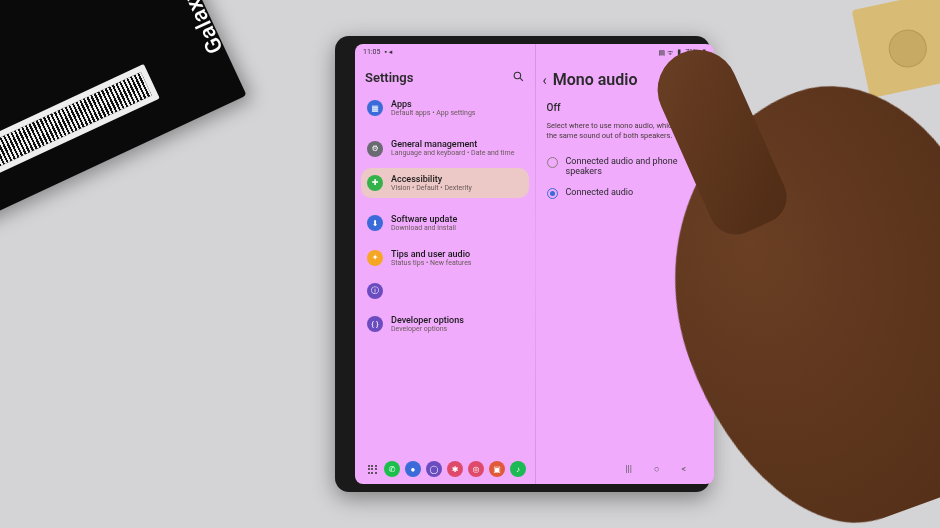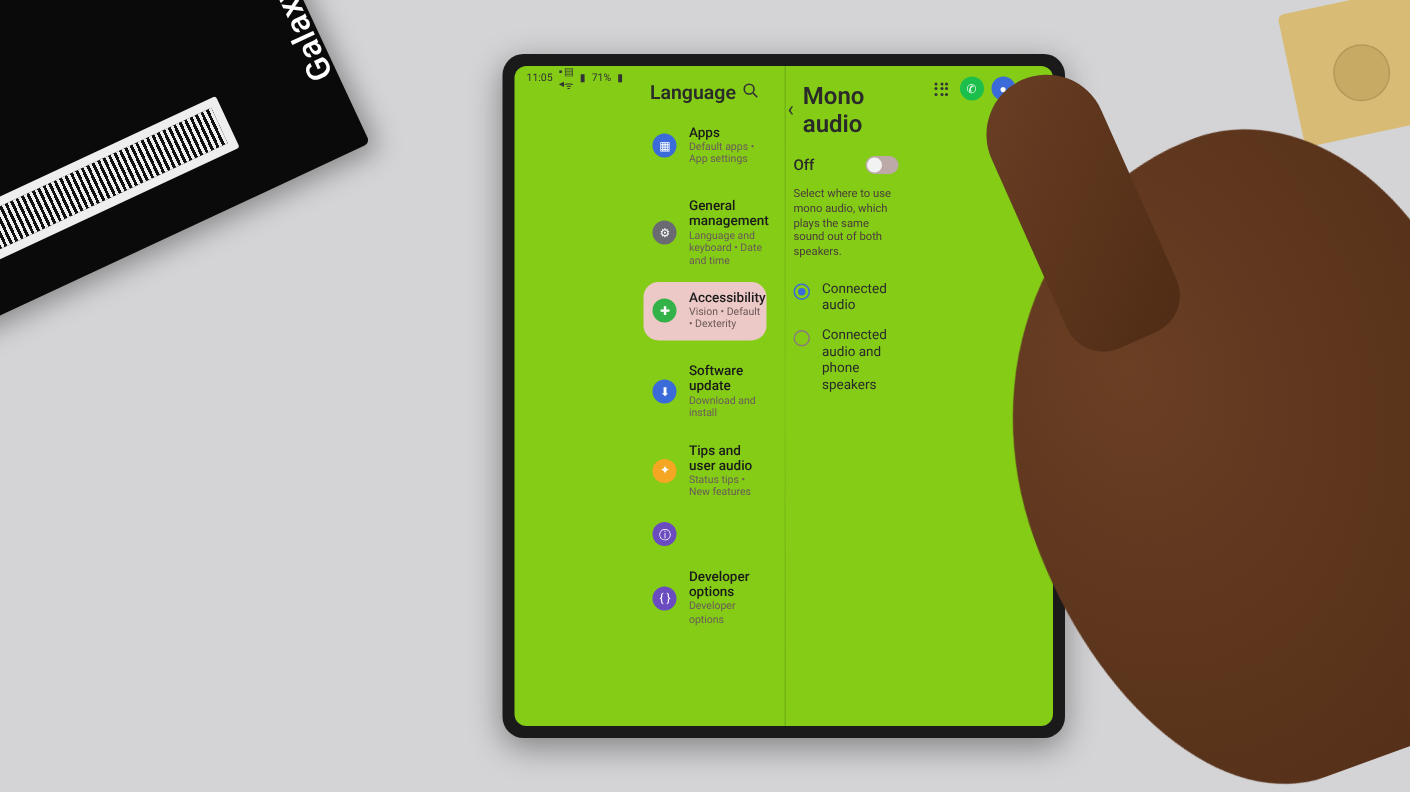--- a/index.html
+++ b/index.html
@@ -82,28 +82,29 @@
     position: absolute;
     left: 335px; top: 36px;
     width: 375px; height: 456px;
     background: #1a1a1a;
     border-radius: 14px;
     padding: 8px;
     box-shadow: 0 6px 22px rgba(0,0,0,0.4);
   }
   .screen {
     width: 100%; height: 100%;
-    background: #84cc16;
+    background: #f0abfc;
     border-radius: 8px;
     display: flex;
-    flex-direction: row;
+    flex-direction: column;
     font-size: 9px;
     color: #2a2a2a;
     position: relative;
     overflow: hidden;
+    margin-left: 12px;
   }
   
   .screen::before {
     content: "";
     position: absolute;
     left: 50%; top: 0; bottom: 0;
     width: 1px;
     background: linear-gradient(#00000020, #0000000a, #00000020);
   }
 
@@ -280,21 +281,21 @@
         <span>▮</span>
         <span>71%</span>
         <span>▮</span>
       </div>
     </div>
 
     <div class="panels">
 
       <div class="panel-left">
         <div class="lp-header">
-          <h1>Language</h1>
+          <h1>Settings</h1>
           <span class="search-icon">
             <svg viewBox="0 0 24 24" fill="none" stroke="#333" stroke-width="2">
                 <circle cx="10" cy="10" r="6"></circle>
                 <line x1="15" y1="15" x2="20" y2="20"></line>
               </svg>
           </span>
         </div>
 
         <div class="setting-item">
           <div class="item-icon" style="background:#3a6bd8">▦</div>
@@ -356,29 +357,29 @@
         </div>
 
         <div class="toggle-row">
           <span class="label">Off</span>
           <span class="toggle"></span>
         </div>
 
         <div class="desc">Select where to use mono audio, which plays the same sound out of both speakers.</div>
 
         <div class="radio-row">
+          <span class="radio unchecked"></span>
+          <span class="radio-label">Connected audio and phone speakers</span>
+        </div>
+
+        <div class="radio-row">
           <span class="radio">
               <span class="dot"></span>
             </span>
           <span class="radio-label">Connected audio</span>
-        </div>
-
-        <div class="radio-row">
-          <span class="radio unchecked"></span>
-          <span class="radio-label">Connected audio and phone speakers</span>
         </div>
       </div>
     </div>
 
     <div class="bottom-bar">
       <div class="dock">
         <div class="drawer-dots">
           <span></span>
             <span></span>
             <span></span>

